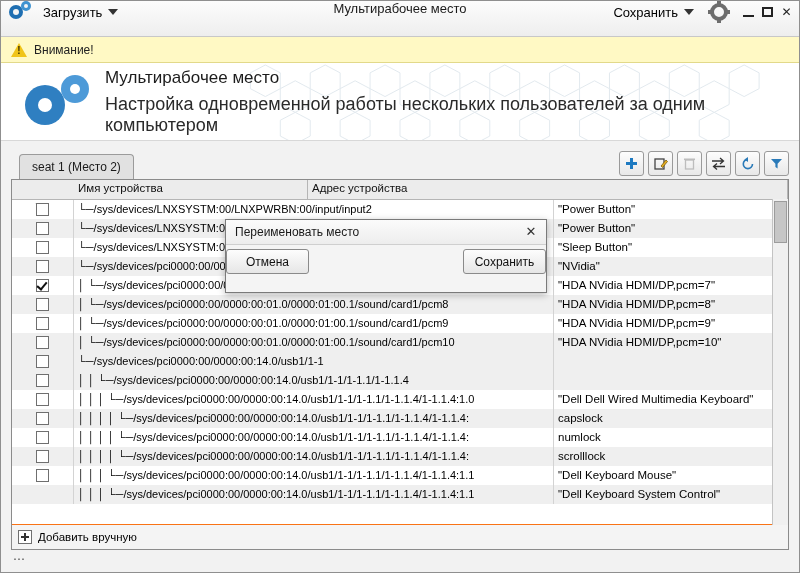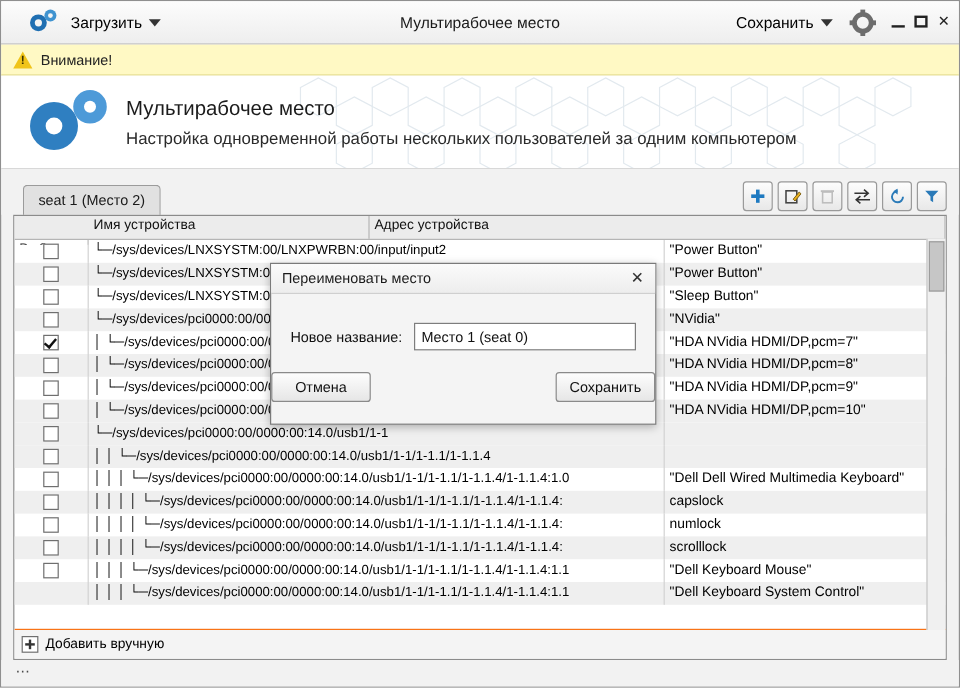--- a/index.html
+++ b/index.html
@@ -25,22 +25,22 @@
     box-sizing: border-box;
     display: flex;
     flex-direction: column;
   }
   
   .titlebar {
     height: 36px;
     background: linear-gradient(to bottom, #fcfcfc 0%, #eeeeee 100%);
     border-bottom: 1px solid #c8c8c8;
     display: flex;
-    align-items: center;
-    padding: 0 4px 0 24px;
+    align-items: flex-start;
+    padding: 0 4px 0 8px;
     box-sizing: border-box;
     position: relative;
     flex: none;
   }
   .tb-left {
     display: flex;
     align-items: center;
     gap: 6px;
   }
   .tb-right {
@@ -221,21 +221,21 @@
   .banner-text {
     margin-left: 14px;
     z-index: 1;
   }
   .banner-title {
     font-size: 17px;
     color: #1c1c1c;
     margin-bottom: 6px;
   }
   .banner-sub {
-    font-size: 14px;
+    font-size: 18px;
     color: #2a2a2a;
   }
   
   .tabrow {
     height: 38px;
     display: flex;
     align-items: flex-end;
     padding: 0 10px 0 18px;
     box-sizing: border-box;
     background: #f2f2f2;
@@ -740,23 +740,19 @@
 
   <div class="statusbar">
     <div class="dots">⋯</div>
   </div>
 
   <div class="modal">
     <div class="modal-title">
       <span>Переименовать место</span>
       <span class="modal-close">✕</span>
     </div>
-    <div class="modal-body">
-      <span class="modal-label">Новое название:</span>
-      <input class="modal-input" type="text" value="Место 1 (seat 0)" style="">
-    </div>
     <div class="modal-actions">
       <button class="mbtn">Отмена</button>
       <button class="mbtn">Сохранить</button>
     </div>
   </div>
 
 </div>
 
 </body></html>

